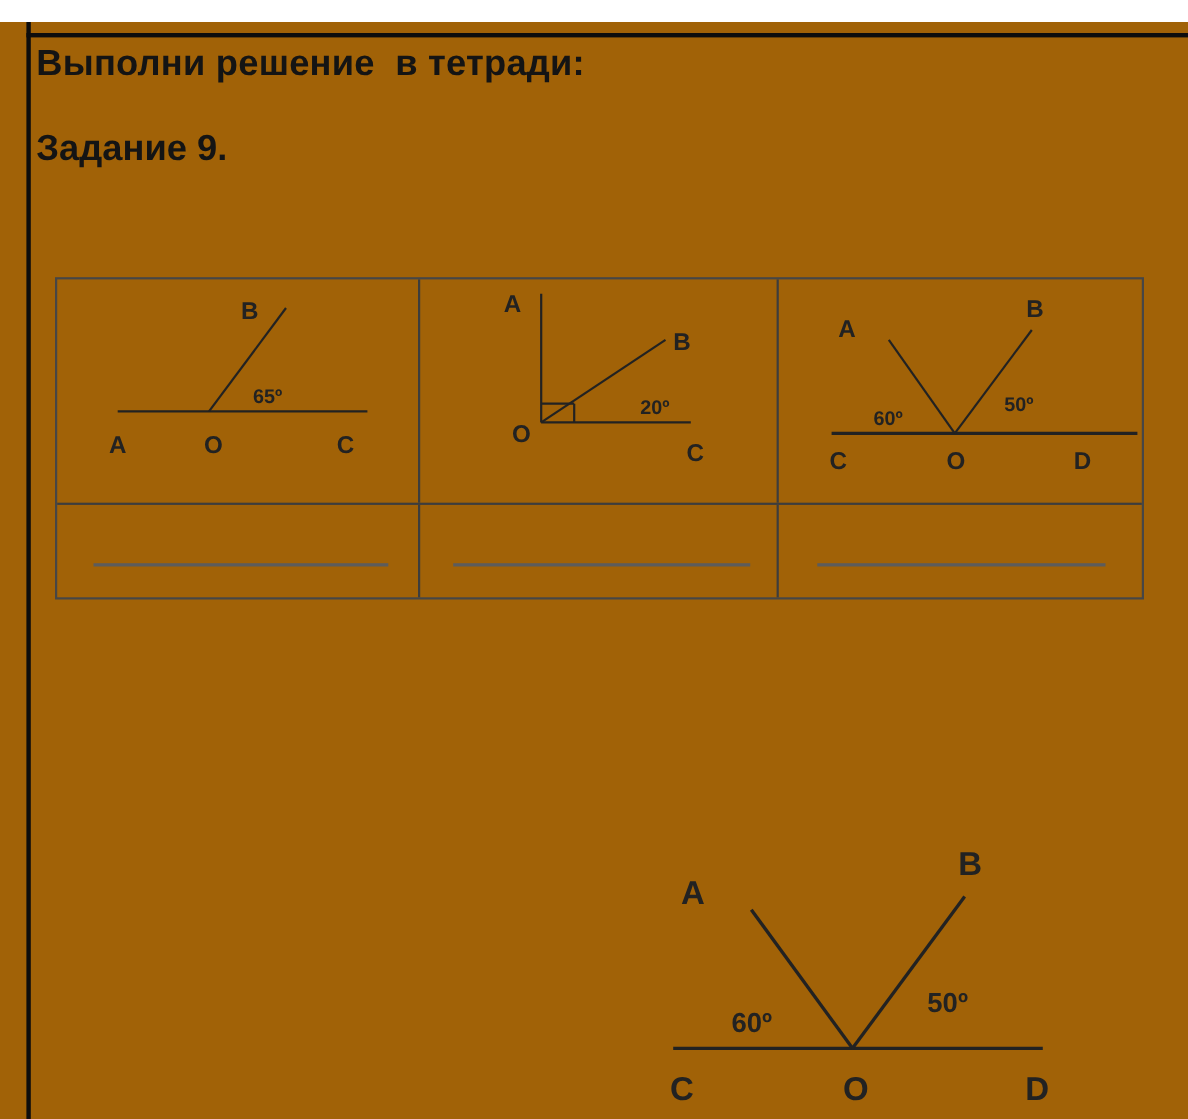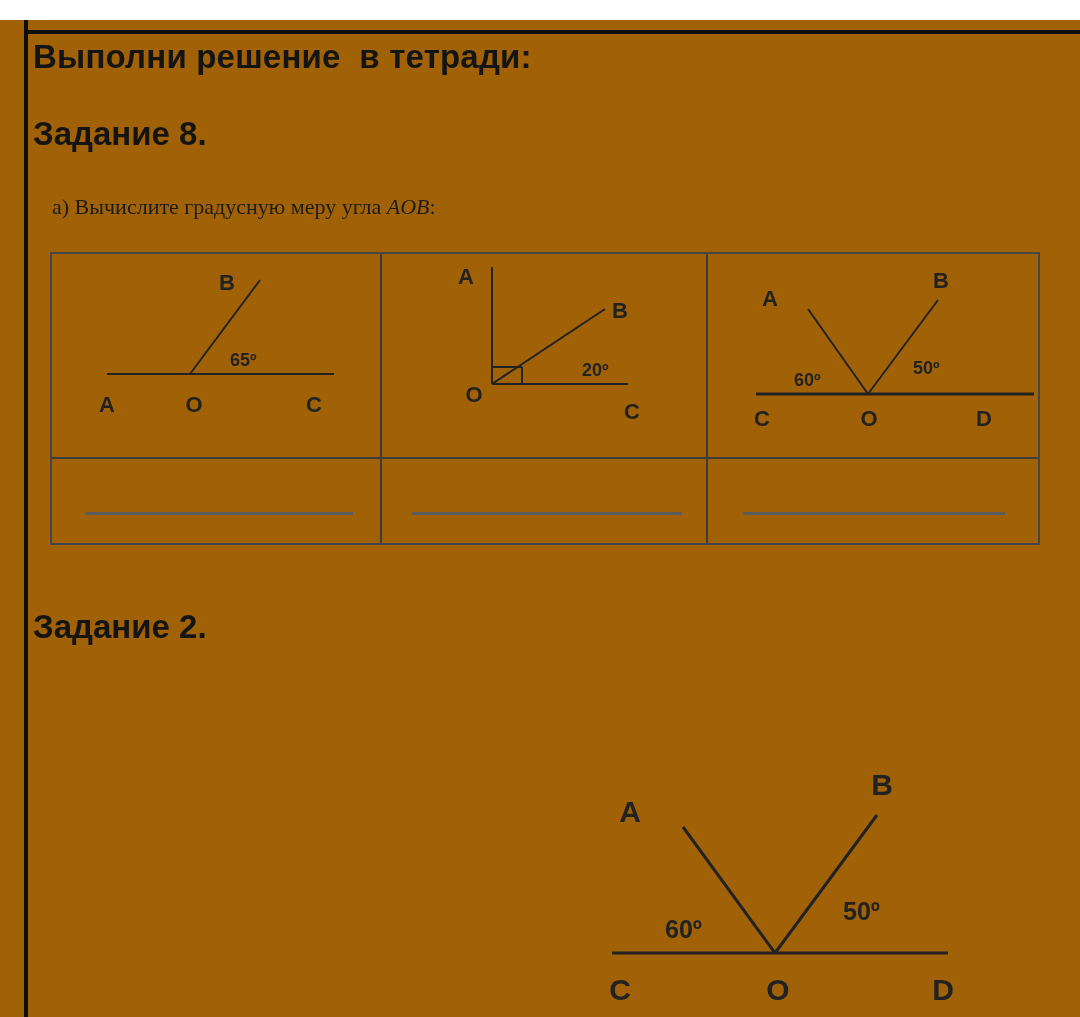--- a/index.html
+++ b/index.html
@@ -52,23 +52,22 @@
   line{stroke:#222;stroke-width:2;}
 </style>
 </head>
 <body>
 
 <div class="page">
   <div class="border-left"></div>
   <div class="border-top"></div>
 
   <div class="h-main">Выполни решение  в тетради:</div>
-  <div class="h-task1">Задание 8.</div>
+  <div class="h-task1">Задание 9.</div>
 
-  <div class="prompt-a"><span>а) Вычислите градусную меру угла </span><span class="math-it">AOB</span><span>:</span></div>
 
   <div class="grid">
     <div class="grid-row1">
 
       <div class="cell c1">
         <svg width="328" height="203" viewBox="0 0 328 203">
           <line x1="55" y1="120" x2="282" y2="120"></line>
           <line x1="138" y1="120" x2="208" y2="26"></line>
           <text class="lbl" x="175" y="36" text-anchor="middle">B</text>
           <text class="ang" x="178" y="112">65º</text>
@@ -115,21 +114,20 @@
       </div>
       <div class="cell c2">
         <div class="blank b2"></div>
       </div>
       <div class="cell c3">
         <div class="blank b3"></div>
       </div>
     </div>
   </div>
 
-  <div class="h-task2">Задание 2.</div>
 
 
   <div class="big-diagram">
     <svg width="460" height="260" viewBox="0 0 460 260">
       <line x1="52" y1="193" x2="388" y2="193" style="stroke-width:3"></line>
       <line x1="215" y1="193" x2="123" y2="67" style="stroke-width:3"></line>
       <line x1="215" y1="193" x2="317" y2="55" style="stroke-width:3"></line>
       <text class="lblL" x="70" y="62" text-anchor="middle">A</text>
       <text class="lblL" x="322" y="35" text-anchor="middle">B</text>
       <text class="angL" x="105" y="178">60º</text>

